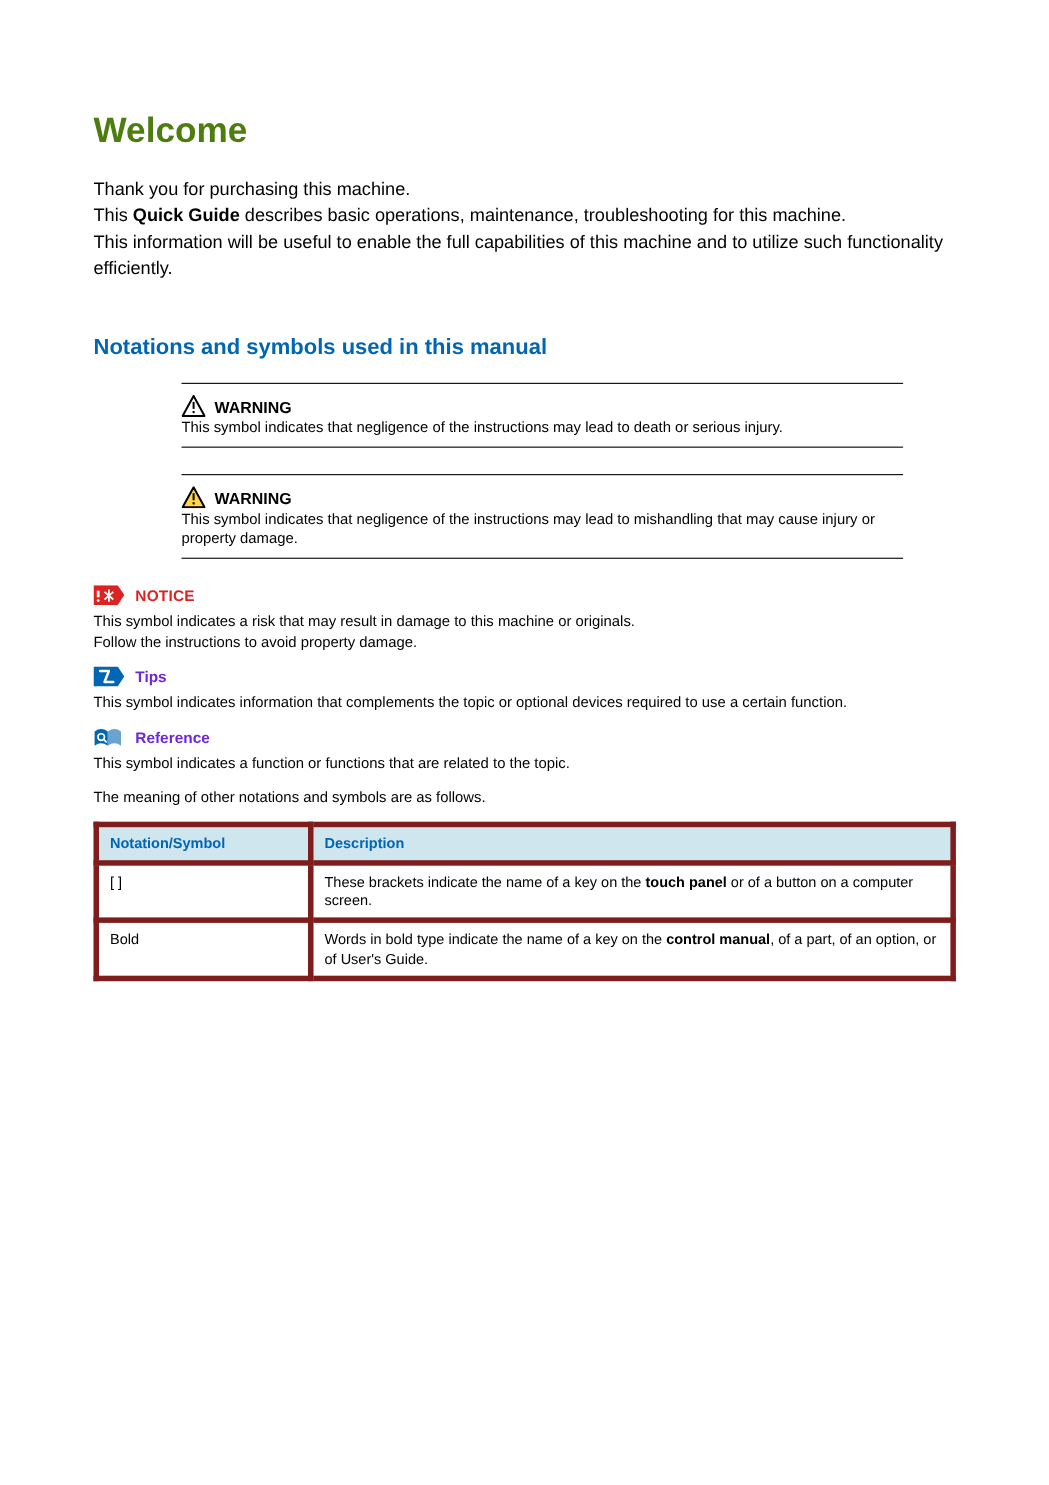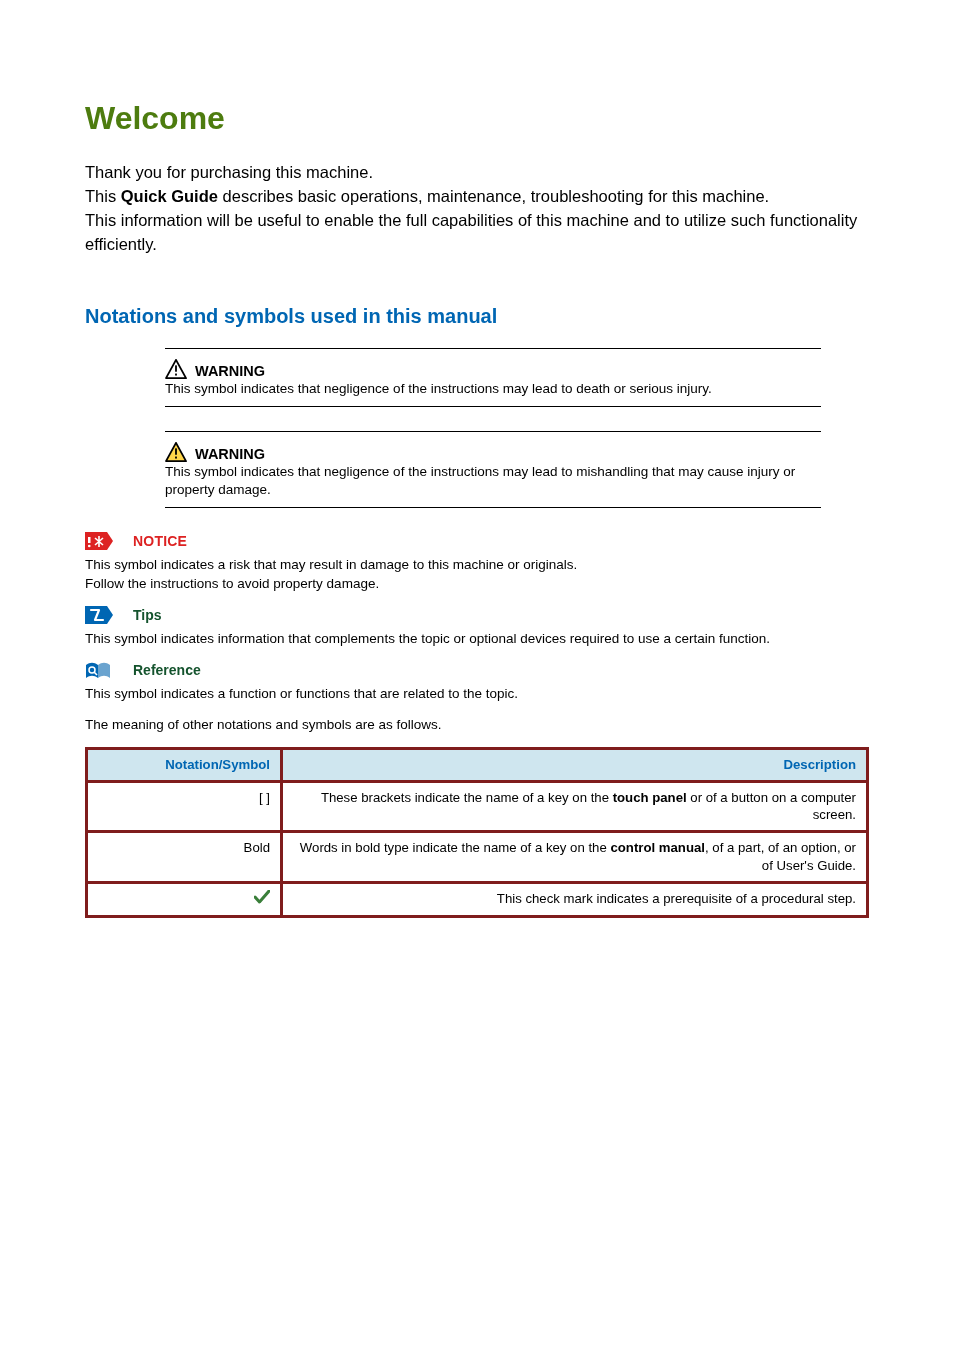--- a/index.html
+++ b/index.html
@@ -33,36 +33,36 @@
     margin-left: 80px;
     margin-right: 48px;
     margin-bottom: 24px;
   }
   .rule-top { border-top: 1.5px solid #000; height: 0; margin-bottom: 10px; }
   .rule-bottom { border-top: 1px solid #000; height: 0; margin-top: 8px; }
   .wc-head { display: flex; align-items: flex-end; gap: 8px; margin-bottom: 1px; }
   .wc-title { font-weight: bold; font-size: 14.5px; }
   .wc-text { font-size: 13.5px; line-height: 1.35; }
   .tri-icon { width: 22px; height: 20px; }
-  .flag-row { display: flex; align-items: center; gap: 20px; margin-bottom: 6px; margin-top: 4px;}
-  .flag-label { font-weight: bold; font-size: 14px; color: #14532d; }
+  .flag-row { display: flex; align-items: center; gap: 10px; margin-bottom: 6px; margin-top: 4px;}
+  .flag-label { font-weight: bold; font-size: 14px; color: #6d28d9; }
   .flag-label.red { color: #d22; letter-spacing: 0.2px;}
   .body-text { font-size: 13.5px; line-height: 1.4; margin-bottom: 12px; }
   .flag-icon { width: 28px; height: 18px; flex: 0 0 28px; }
   .ref-icon { width: 28px; height: 18px; flex: 0 0 28px; }
   table.notation {
     width: 100%;
     border-collapse: collapse;
     font-size: 13.2px;
     margin-top: 4px;
   }
   table.notation th, table.notation td {
-    border: 3px solid #7f1d1d;
+    border: 5px solid #7f1d1d;
     padding: 6px 10px;
-    text-align: right;
+    text-align: left;
     vertical-align: top;
     line-height: 1.35;
   }
   table.notation th {
     background: #cfe6ef;
     color: #0066b3;
     font-weight: bold;
   }
   .col-ns { width: 195px; }
   .check-svg { width: 16px; height: 14px; }
@@ -160,24 +160,14 @@
       <td>
         <span>These brackets indicate the name of a key on the </span><span class="bold-inline">touch panel</span><span> or of a button on a computer screen.</span>
       </td>
     </tr>
     <tr>
       <td>Bold</td>
       <td>
         <span>Words in bold type indicate the name of a key on the </span><span class="bold-inline">control manual</span><span>, of a part, of an option, or of User's Guide.</span>
       </td>
     </tr>
-    <tr>
-      <td>
-        <svg class="check-svg" viewBox="0 0 16 14">
-          <path d="M1 7 L5.5 12 L15 1" fill="none" stroke="#3a7f3a" stroke-width="3" stroke-linecap="round" stroke-linejoin="round"></path>
-        </svg>
-      </td>
-      <td>
-        <span>This check mark indicates a prerequisite of a procedural step.</span>
-      </td>
-    </tr>
   </tbody>
 </table>
 
 </body></html>

